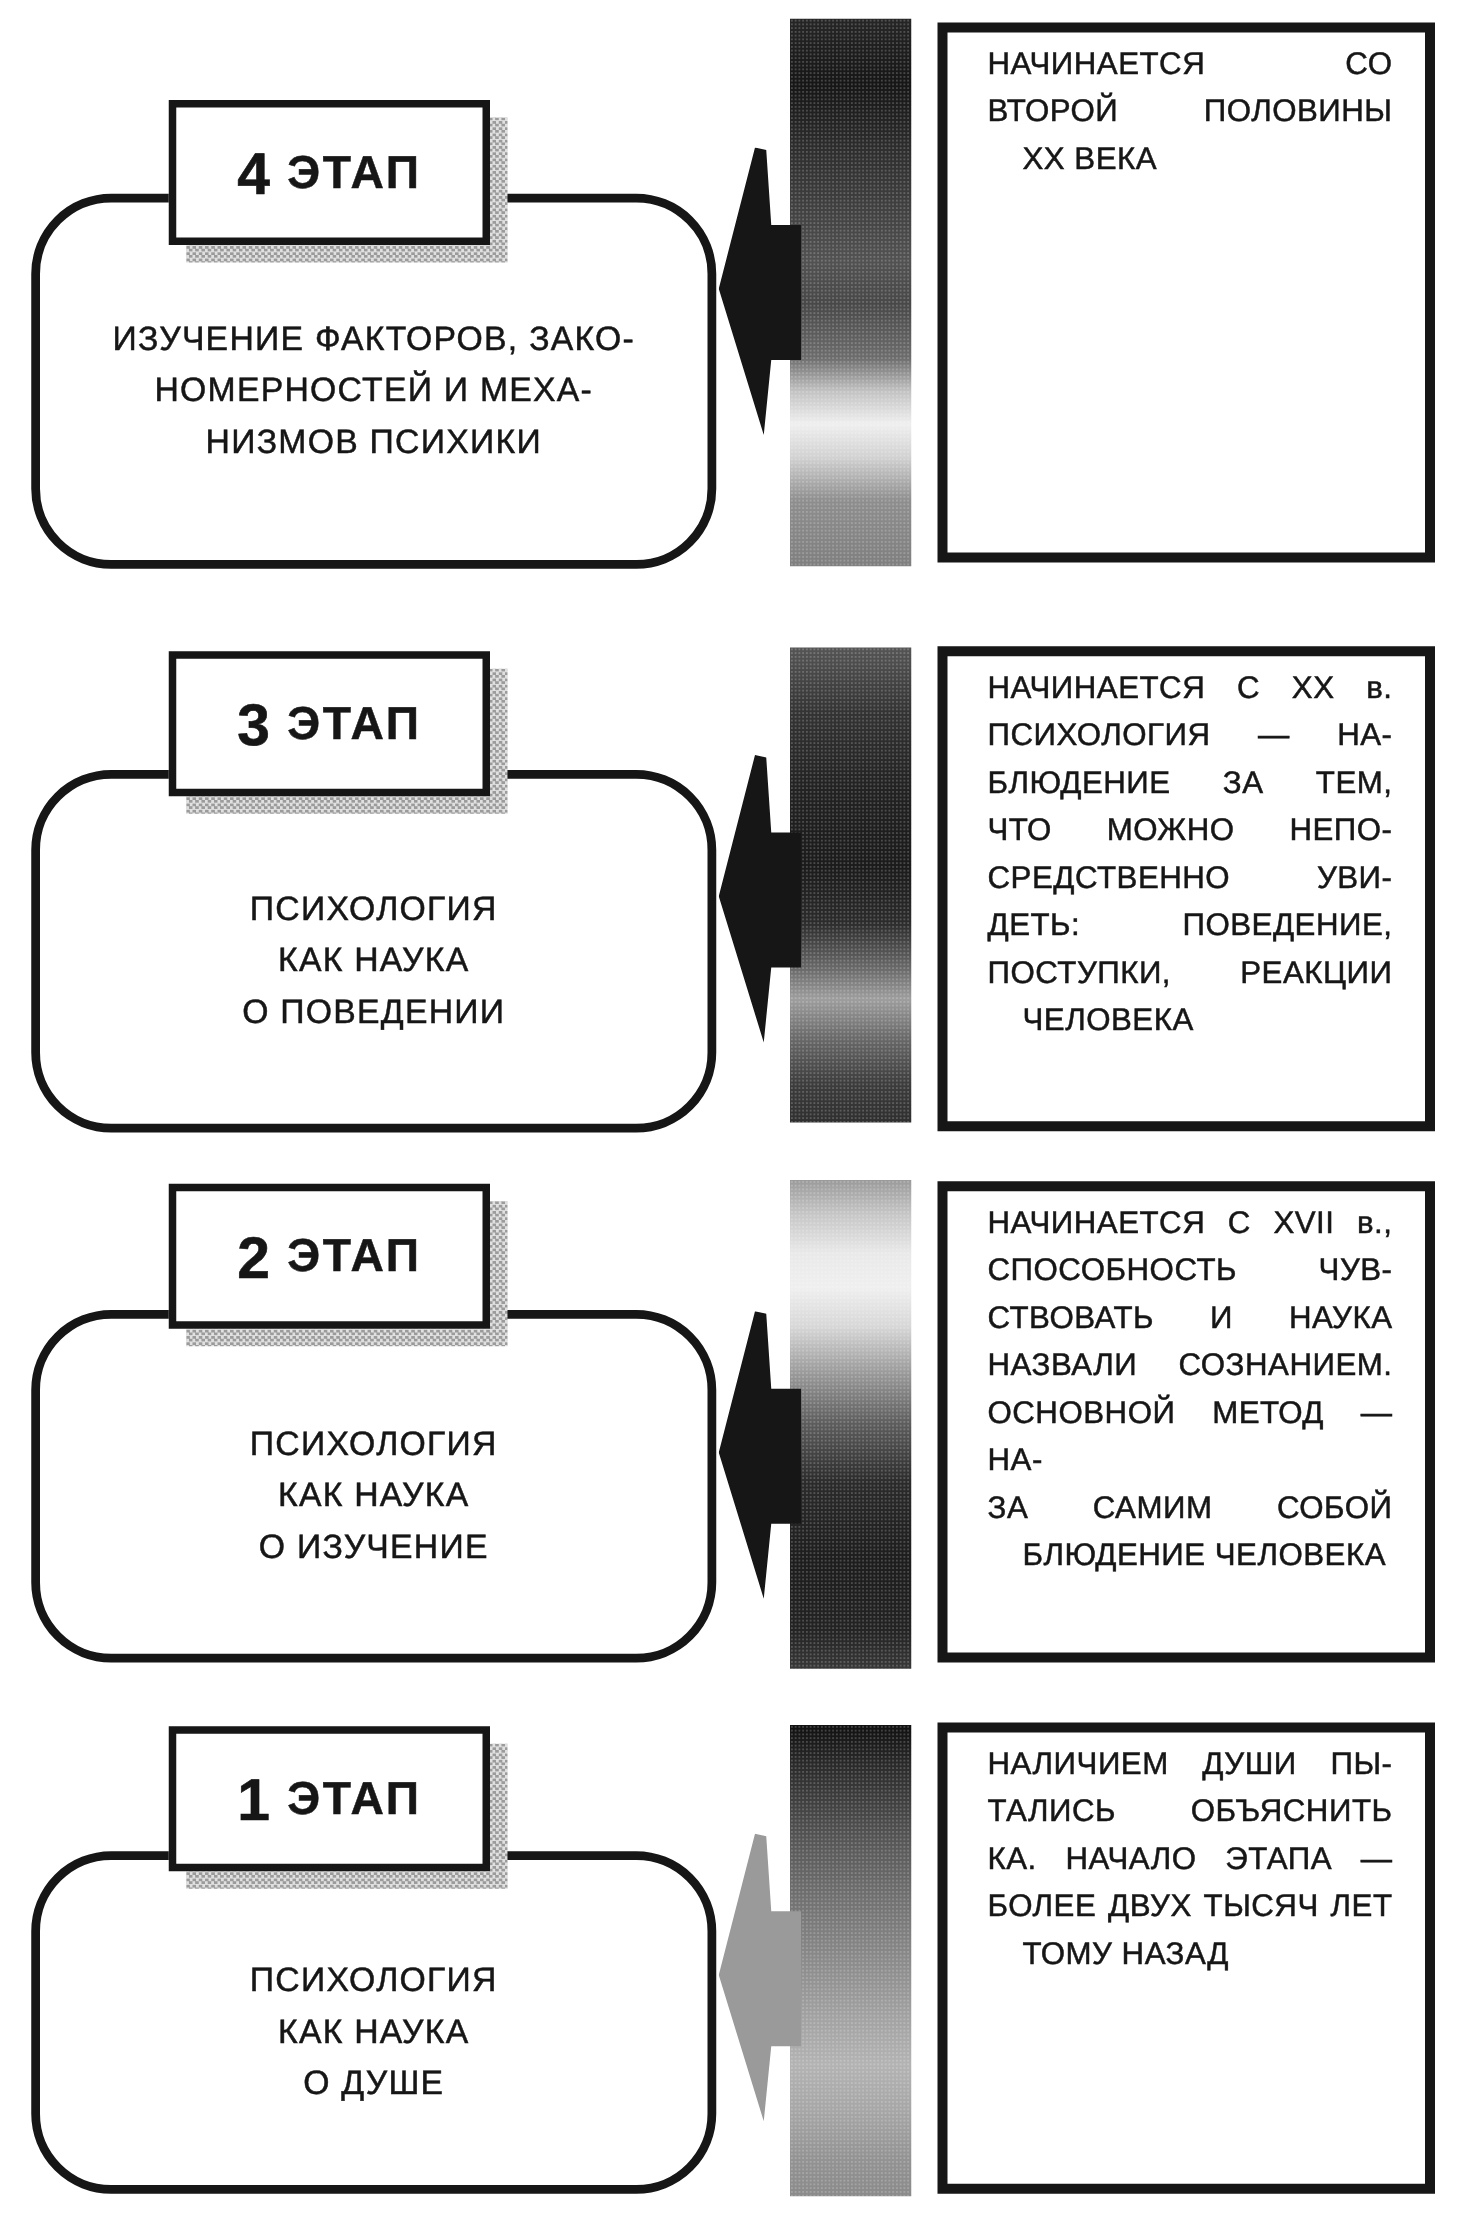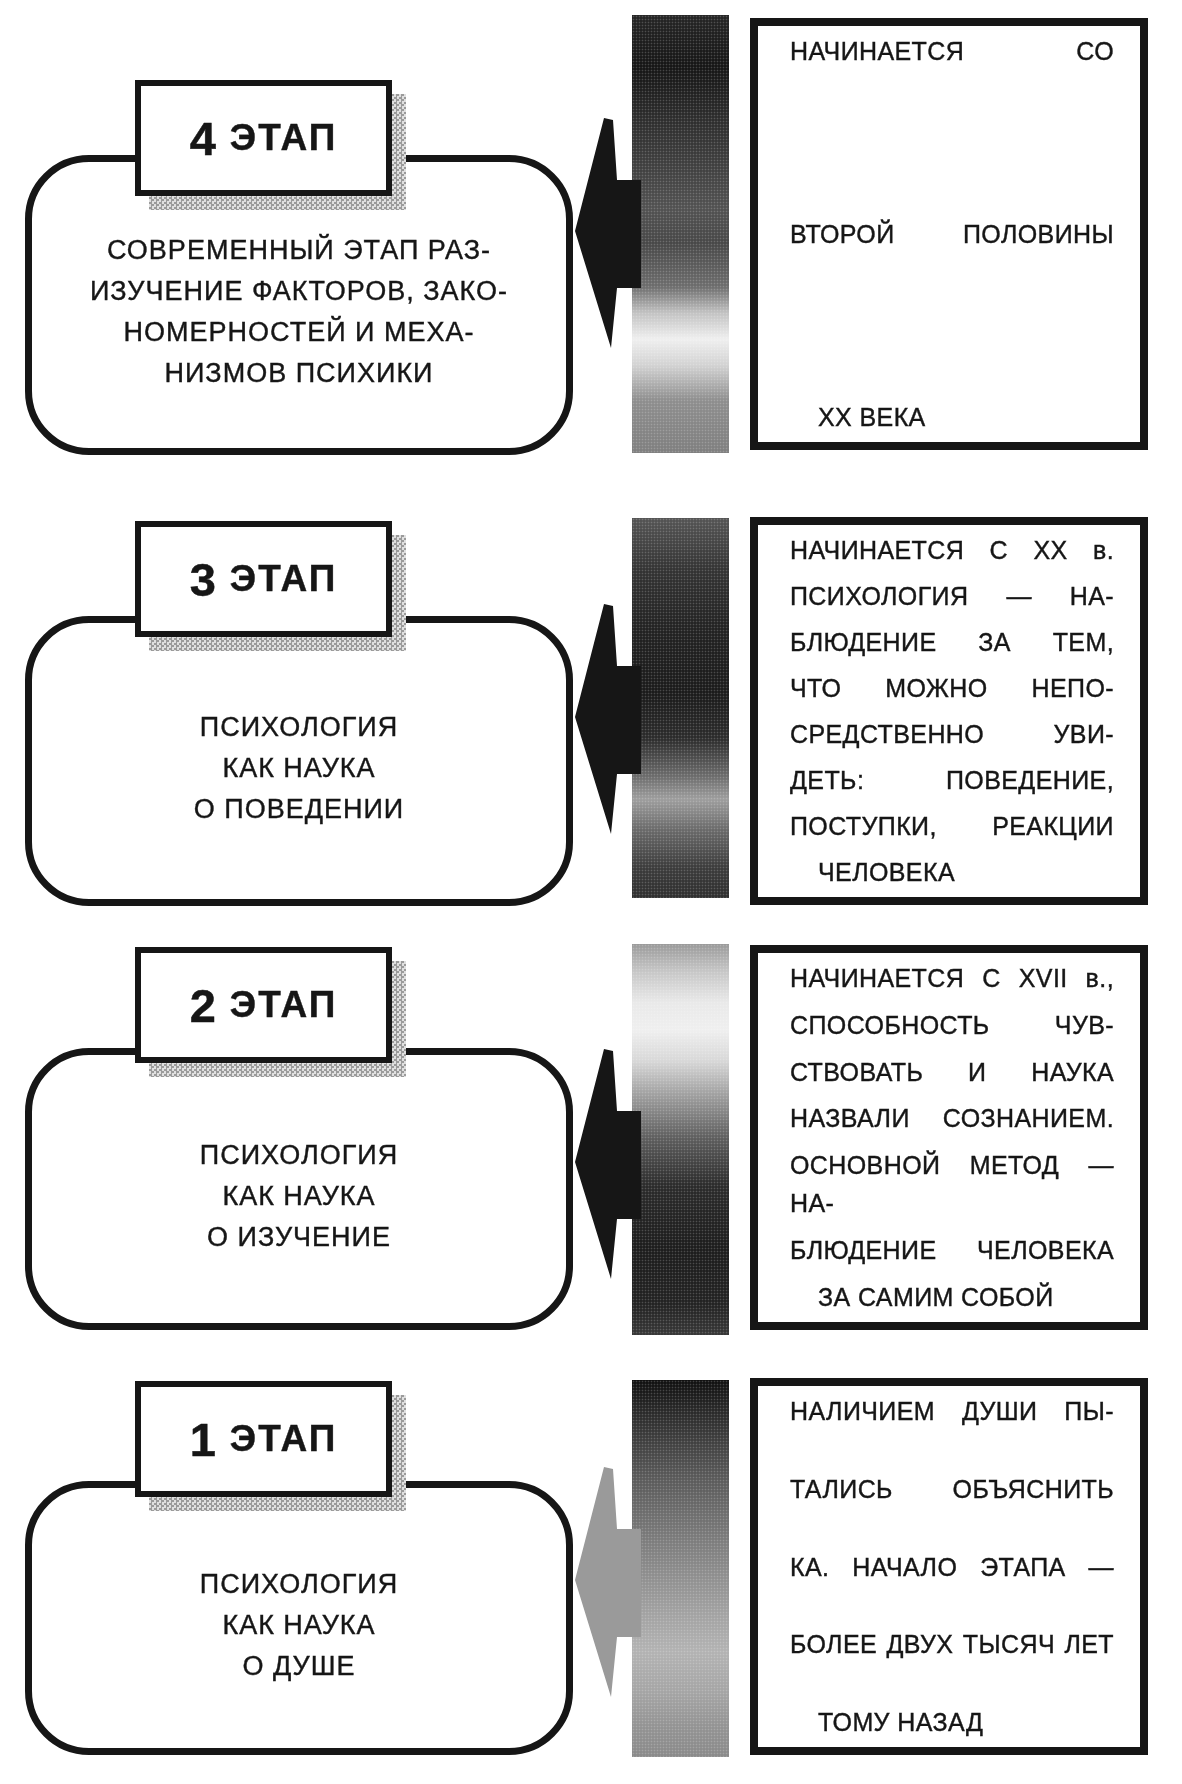--- a/index.html
+++ b/index.html
@@ -51,42 +51,41 @@
     position:absolute;left:632px;top:var(--barY);width:97px;height:var(--barH);z-index:1;
     background-image:radial-gradient(rgba(255,255,255,.20) .7px,transparent 1.1px),var(--barGrad);
     background-size:3px 3px,100% 100%;
   }
 
   .arrow{position:absolute;left:575px;top:var(--arrowY);width:66px;height:232px;z-index:2;}
 
   .desc-box{
     position:absolute;left:750px;top:var(--descY);width:398px;height:var(--descH);
     box-sizing:border-box;border:8px solid #161616;background:#ffffff;z-index:1;
-    display:flex;flex-direction:column;justify-content:space-between;
+    display:flex;flex-direction:column;justify-content:flex-start;
     padding:6px 26px 6px 32px;
   }
   .desc-box .tline{
     font-size:25px;line-height:38px;letter-spacing:.4px;
     text-align:justify;text-align-last:justify;-webkit-text-stroke:.4px #161616;
   }
   .desc-box .tline:last-child{text-align-last:left;margin-left:28px;}
 </style>
 </head>
 <body>
 
 <div class="canvas">
 
   <section class="row r1">
     <div class="label-shadow"></div>
     <div class="label-box">
       <span class="num">4</span>
         <span class="word">ЭТАП</span>
     </div>
     <div class="round-box">
-        <div class="tline">СОВРЕМЕННЫЙ ЭТАП РАЗ-</div>
         <div class="tline">ИЗУЧЕНИЕ ФАКТОРОВ, ЗАКО-</div>
         <div class="tline">НОМЕРНОСТЕЙ И МЕХА-</div>
         <div class="tline">НИЗМОВ ПСИХИКИ</div>
       </div>
     <svg class="arrow" viewBox="0 0 66 232" aria-hidden="true">
       <polygon points="29,0 38,2 42,62 66,62 66,170 42,170 36,230 0,113" fill="var(--arrowFill)"></polygon>
     </svg>
     <div class="bar"></div>
     <div class="desc-box">
         <div class="tline">НАЧИНАЕТСЯ  СО</div>
@@ -136,22 +135,22 @@
     <svg class="arrow" viewBox="0 0 66 232" aria-hidden="true">
       <polygon points="29,0 38,2 42,62 66,62 66,170 42,170 36,230 0,113" fill="var(--arrowFill)"></polygon>
     </svg>
     <div class="bar"></div>
     <div class="desc-box">
         <div class="tline">НАЧИНАЕТСЯ С XVII в.,</div>
         <div class="tline">СПОСОБНОСТЬ ЧУВ-</div>
         <div class="tline">СТВОВАТЬ И НАУКА</div>
         <div class="tline">НАЗВАЛИ СОЗНАНИЕМ.</div>
         <div class="tline">ОСНОВНОЙ МЕТОД — НА-</div>
+        <div class="tline">ЗА САМИМ СОБОЙ</div>
         <div class="tline">БЛЮДЕНИЕ ЧЕЛОВЕКА</div>
-        <div class="tline">ЗА САМИМ СОБОЙ</div>
       </div>
   </section>
 
   <section class="row r4">
     <div class="label-shadow"></div>
     <div class="label-box">
       <span class="num">1</span>
         <span class="word">ЭТАП</span>
     </div>
     <div class="round-box">

